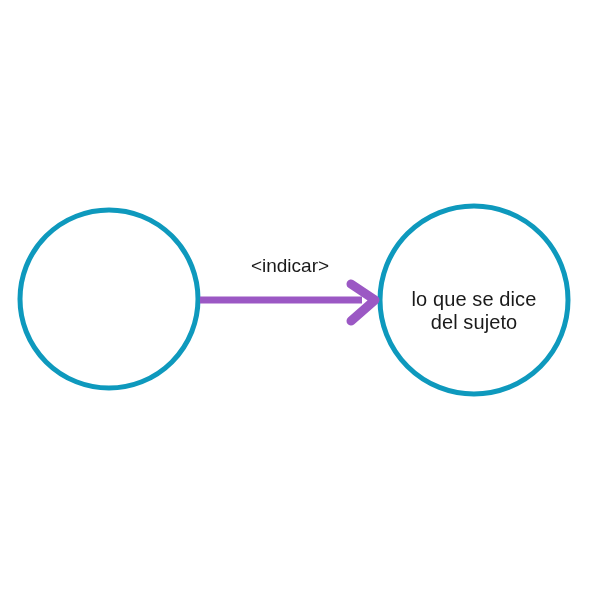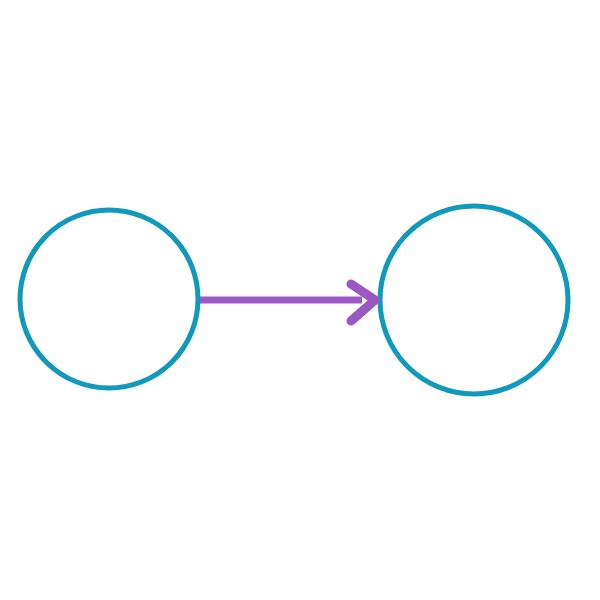--- a/index.html
+++ b/index.html
@@ -74,15 +74,18 @@
     <circle cx="109" cy="299" r="89" fill="#ffffff" stroke="#0e99bd" stroke-width="5"></circle>
 
     <circle cx="474" cy="300" r="94" fill="#ffffff" stroke="#0e99bd" stroke-width="5"></circle>
 
     <line x1="200" y1="300" x2="362" y2="300" stroke="#9b58c4" stroke-width="7" stroke-linecap="butt"></line>
 
     <polyline points="351,284 375,300 351,321" fill="none" stroke="#9b58c4" stroke-width="9" stroke-linecap="round" stroke-linejoin="round"></polyline>
   </svg>
 
 
+  <div class="node-label" id="node-label-definition">lo que se dice
+del sujeto</div>
 
+  <div id="edge-label-indicar">&lt;indicar&gt;</div>
 
 </div>
 
 </body></html>

